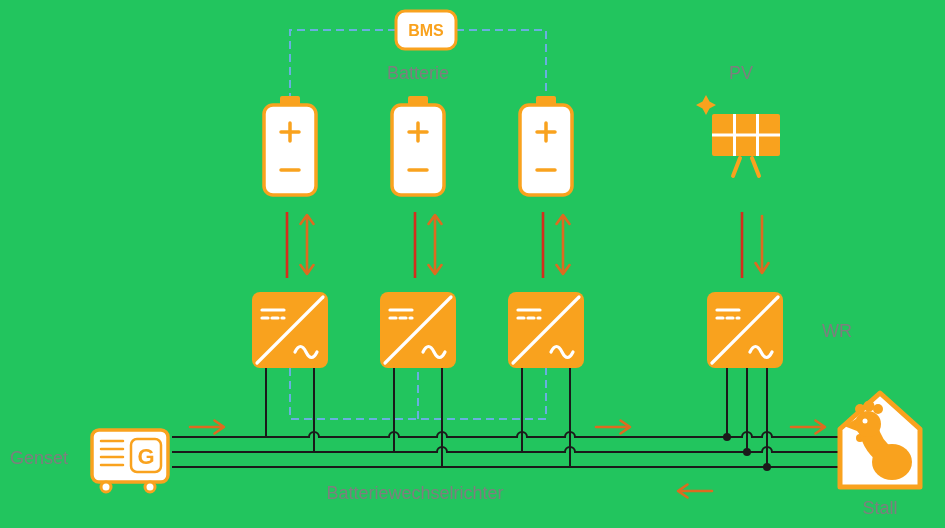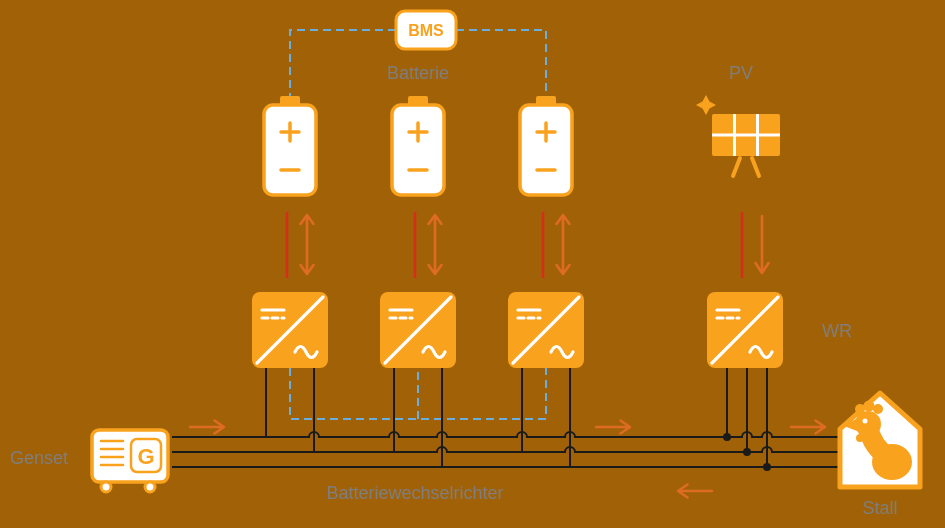--- a/index.html
+++ b/index.html
@@ -4,21 +4,21 @@
 <style>
   :root{
     --icon-orange:#F9A21E;
     --flow-arrow-orange:#DD6B20;
     --dc-line-red:#D42E1C;
     --comm-line-blue:#6AAEE0;
     --bus-line-black:#1A1A1A;
     --label-gray:#7E7E7E;
   }
   html,body{margin:0;padding:0;background:#fff;}
-  .stage{position:relative;width:945px;height:528px;background:#a16207;overflow:hidden;
+  .stage{position:relative;width:945px;height:528px;background:#22c55e;overflow:hidden;
          font-family:"Liberation Sans",sans-serif;}
   svg{display:block;}
   .lbl{font:18px "Liberation Sans",sans-serif;fill:var(--label-gray);}
   .bms-box{fill:#fff;stroke:var(--icon-orange);stroke-width:3;}
   .bms-text{font:bold 16px "Liberation Sans",sans-serif;fill:var(--icon-orange);text-anchor:middle;}
   .comm{fill:none;stroke:var(--comm-line-blue);stroke-width:2;stroke-dasharray:8 5;}
   .batt-body{fill:#fff;stroke:var(--icon-orange);stroke-width:3.5;}
   .batt-cap{fill:var(--icon-orange);}
   .batt-sym{stroke:var(--icon-orange);stroke-width:3.5;stroke-linecap:round;fill:none;}
   .inv-body{fill:var(--icon-orange);}

